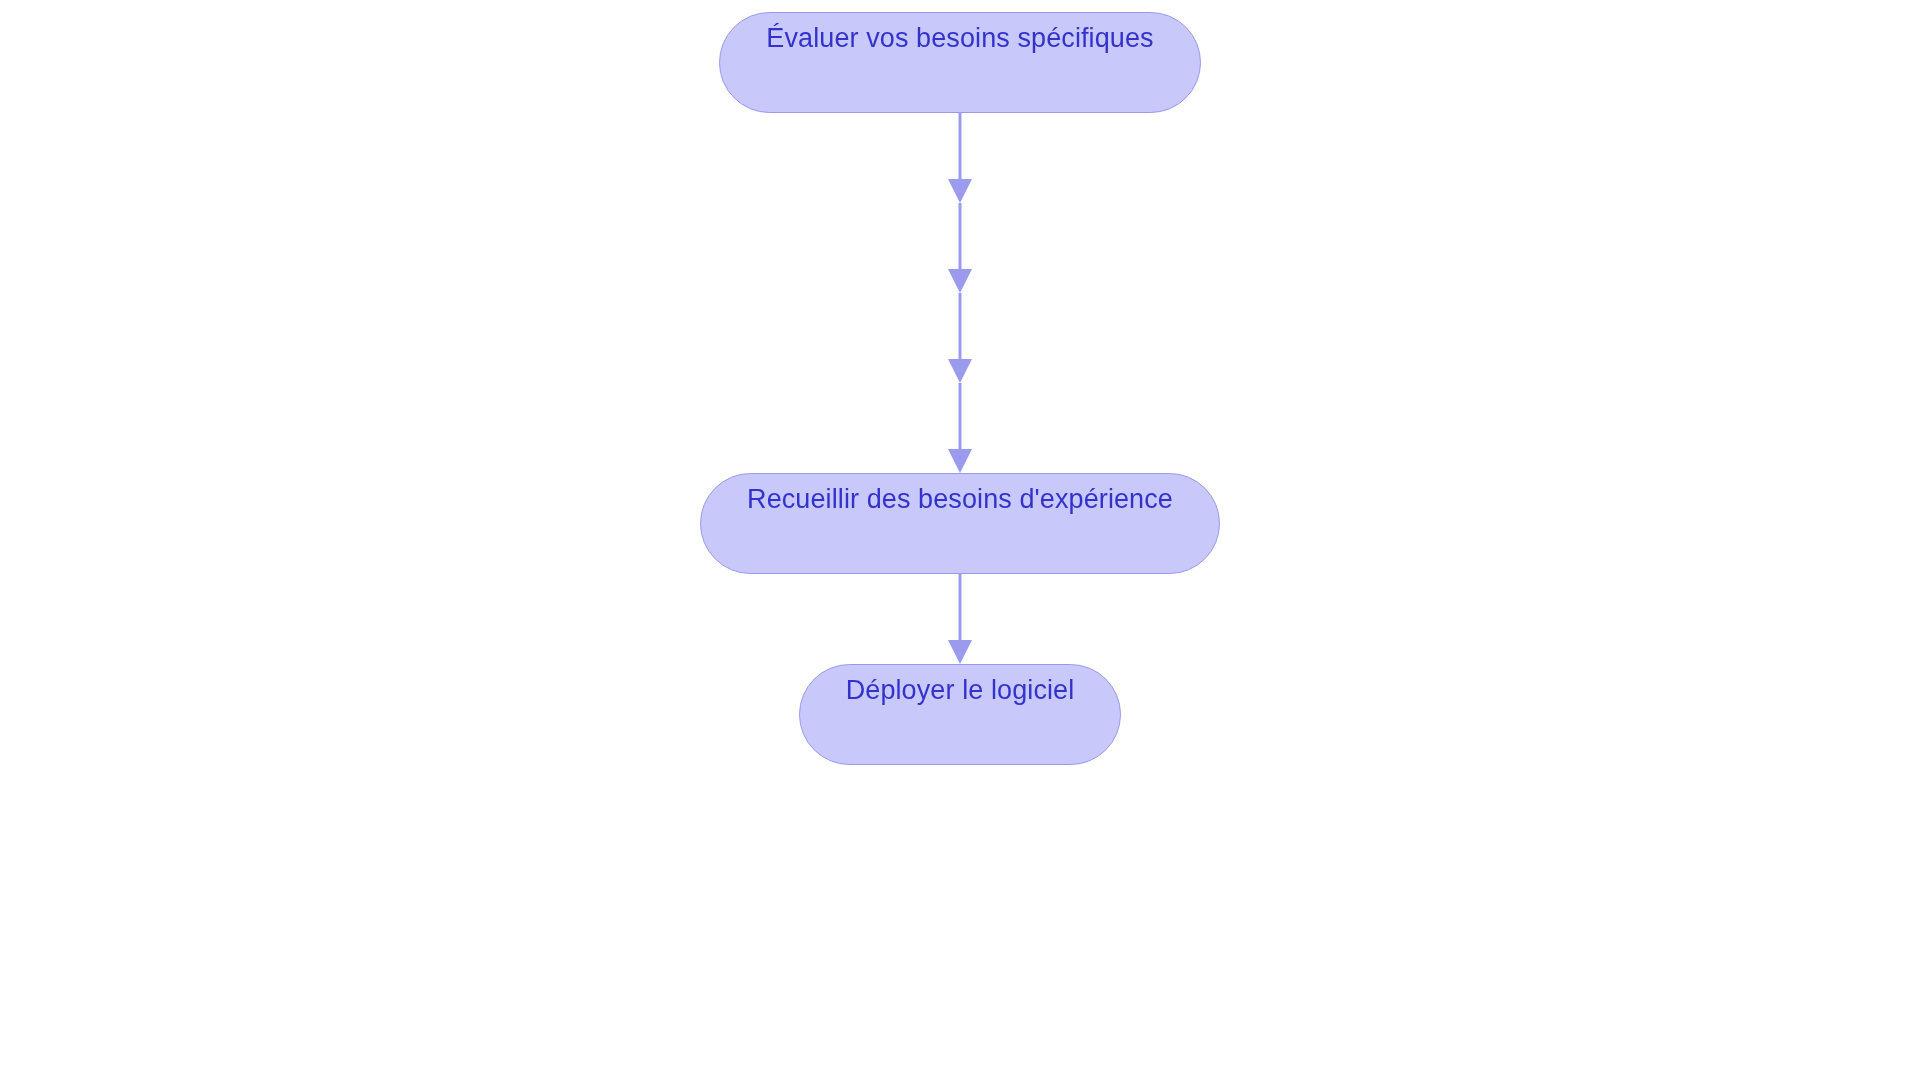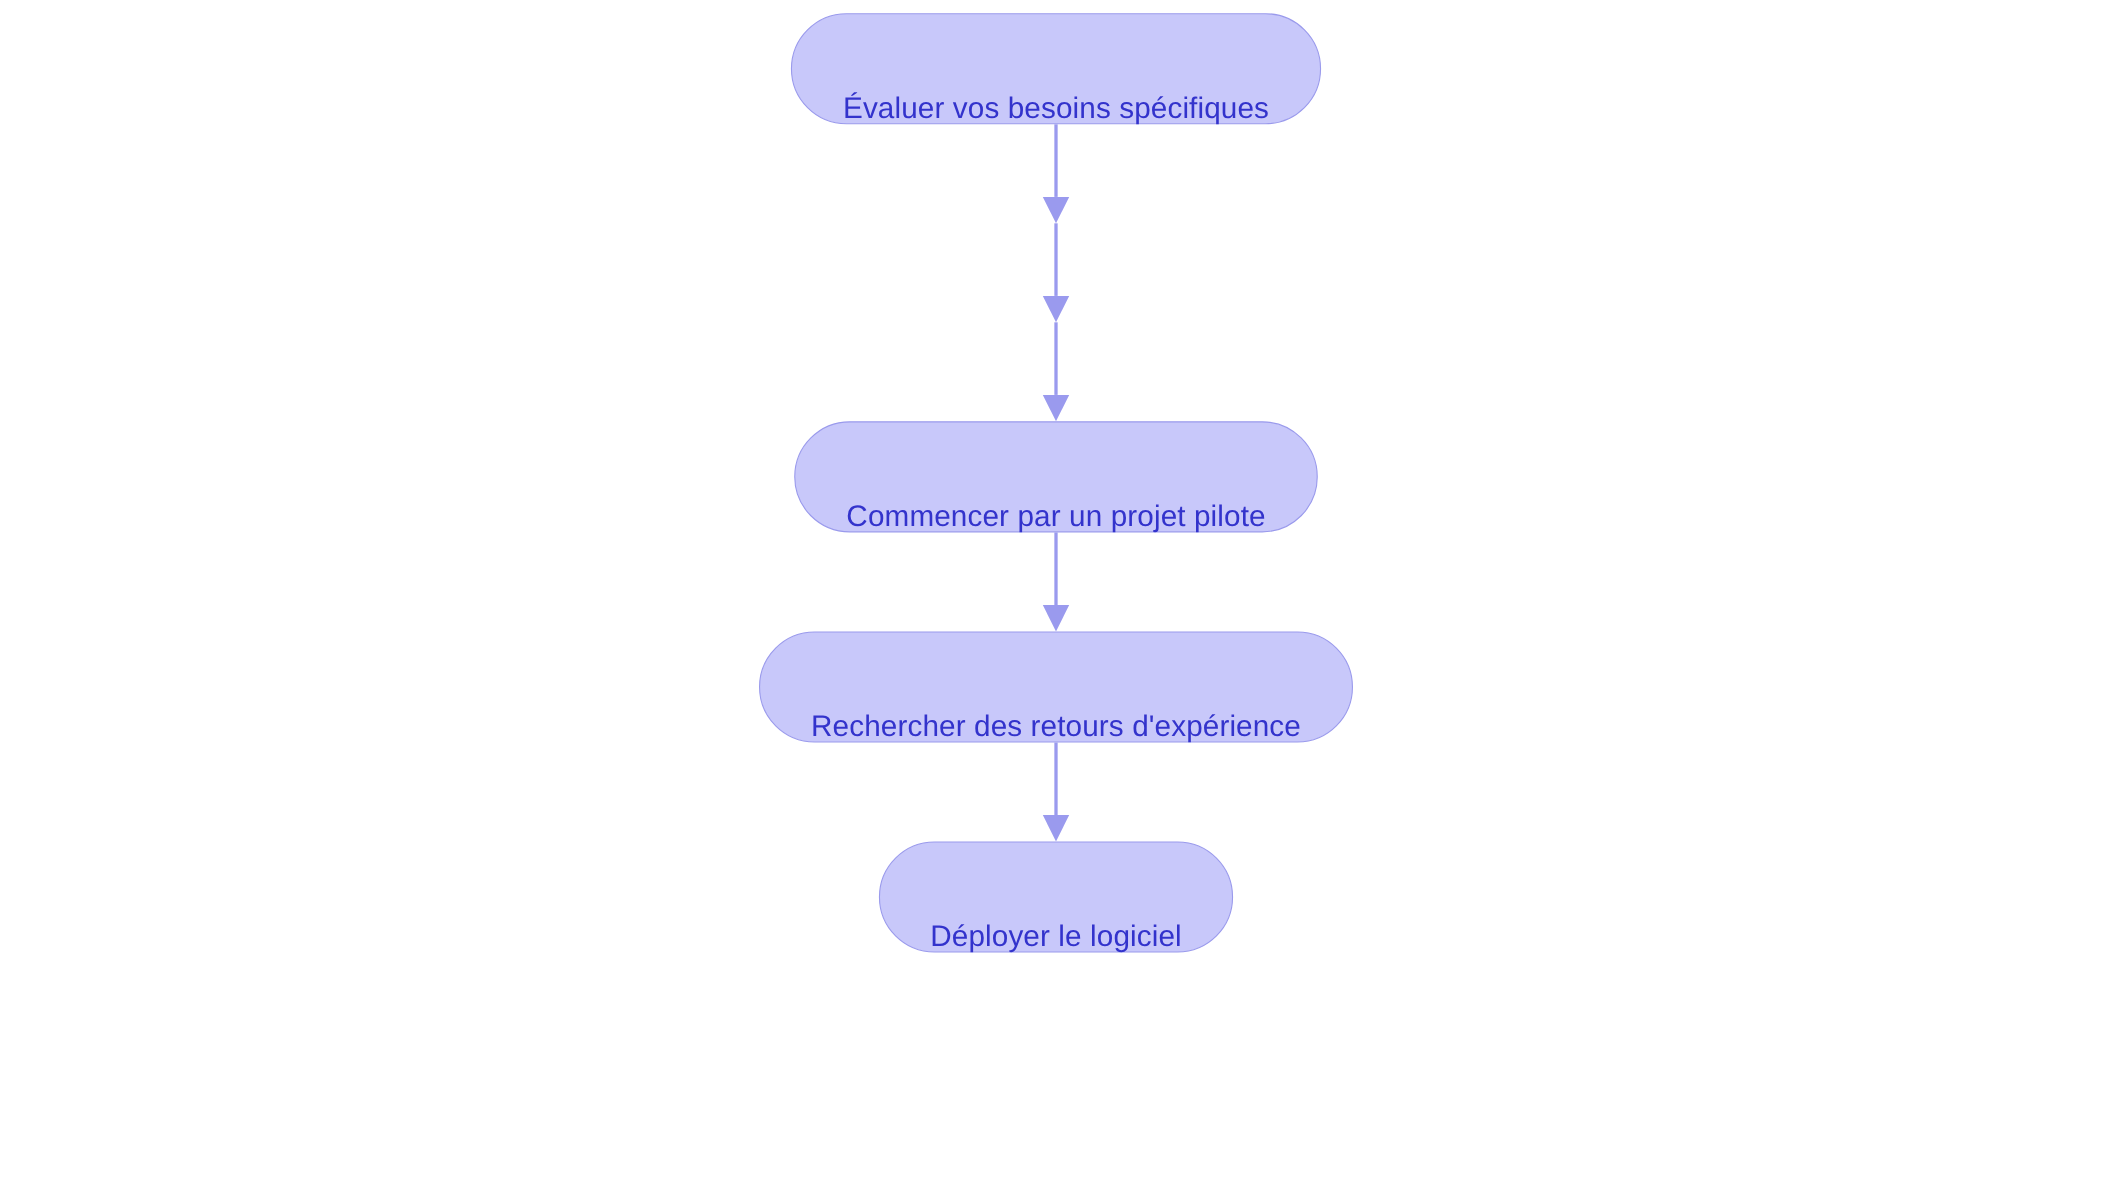--- a/index.html
+++ b/index.html
@@ -34,23 +34,23 @@
   }
 
   
   .node {
     box-sizing: border-box;
     height: 101px;
     border-radius: 50.5px;
     background: #c8c8fa;
     border: 1.6px solid #9a9aec;
     display: flex;
-    align-items: flex-end;
+    align-items: flex-start;
     justify-content: center;
-    padding: 0 46px;
+    padding: 12px 46px;
     white-space: nowrap;
   }
   .node-label {
     color: #3333cc;
     font-size: 27px;
     line-height: 1;
     letter-spacing: 0.1px;
     font-weight: 400;
   }
 
@@ -128,36 +128,31 @@
     </div>
 
 
     <div class="connector">
       <div class="connector-inner">
         <div class="connector-line"></div>
         <div class="connector-head"></div>
       </div>
     </div>
 
-    <div class="node-row">
-      <div class="node">
-        <span class="node-label">Commencer par un projet pilote</span>
-      </div>
-    </div>
 
     <div class="connector">
       <div class="connector-inner">
         <div class="connector-line"></div>
         <div class="connector-head"></div>
       </div>
     </div>
 
     <div class="node-row">
       <div class="node">
-        <span class="node-label">Rechercher des retours d'expérience</span>
+        <span class="node-label">Recueillir des besoins d'expérience</span>
       </div>
     </div>
 
     <div class="connector">
       <div class="connector-inner">
         <div class="connector-line"></div>
         <div class="connector-head"></div>
       </div>
     </div>
 

